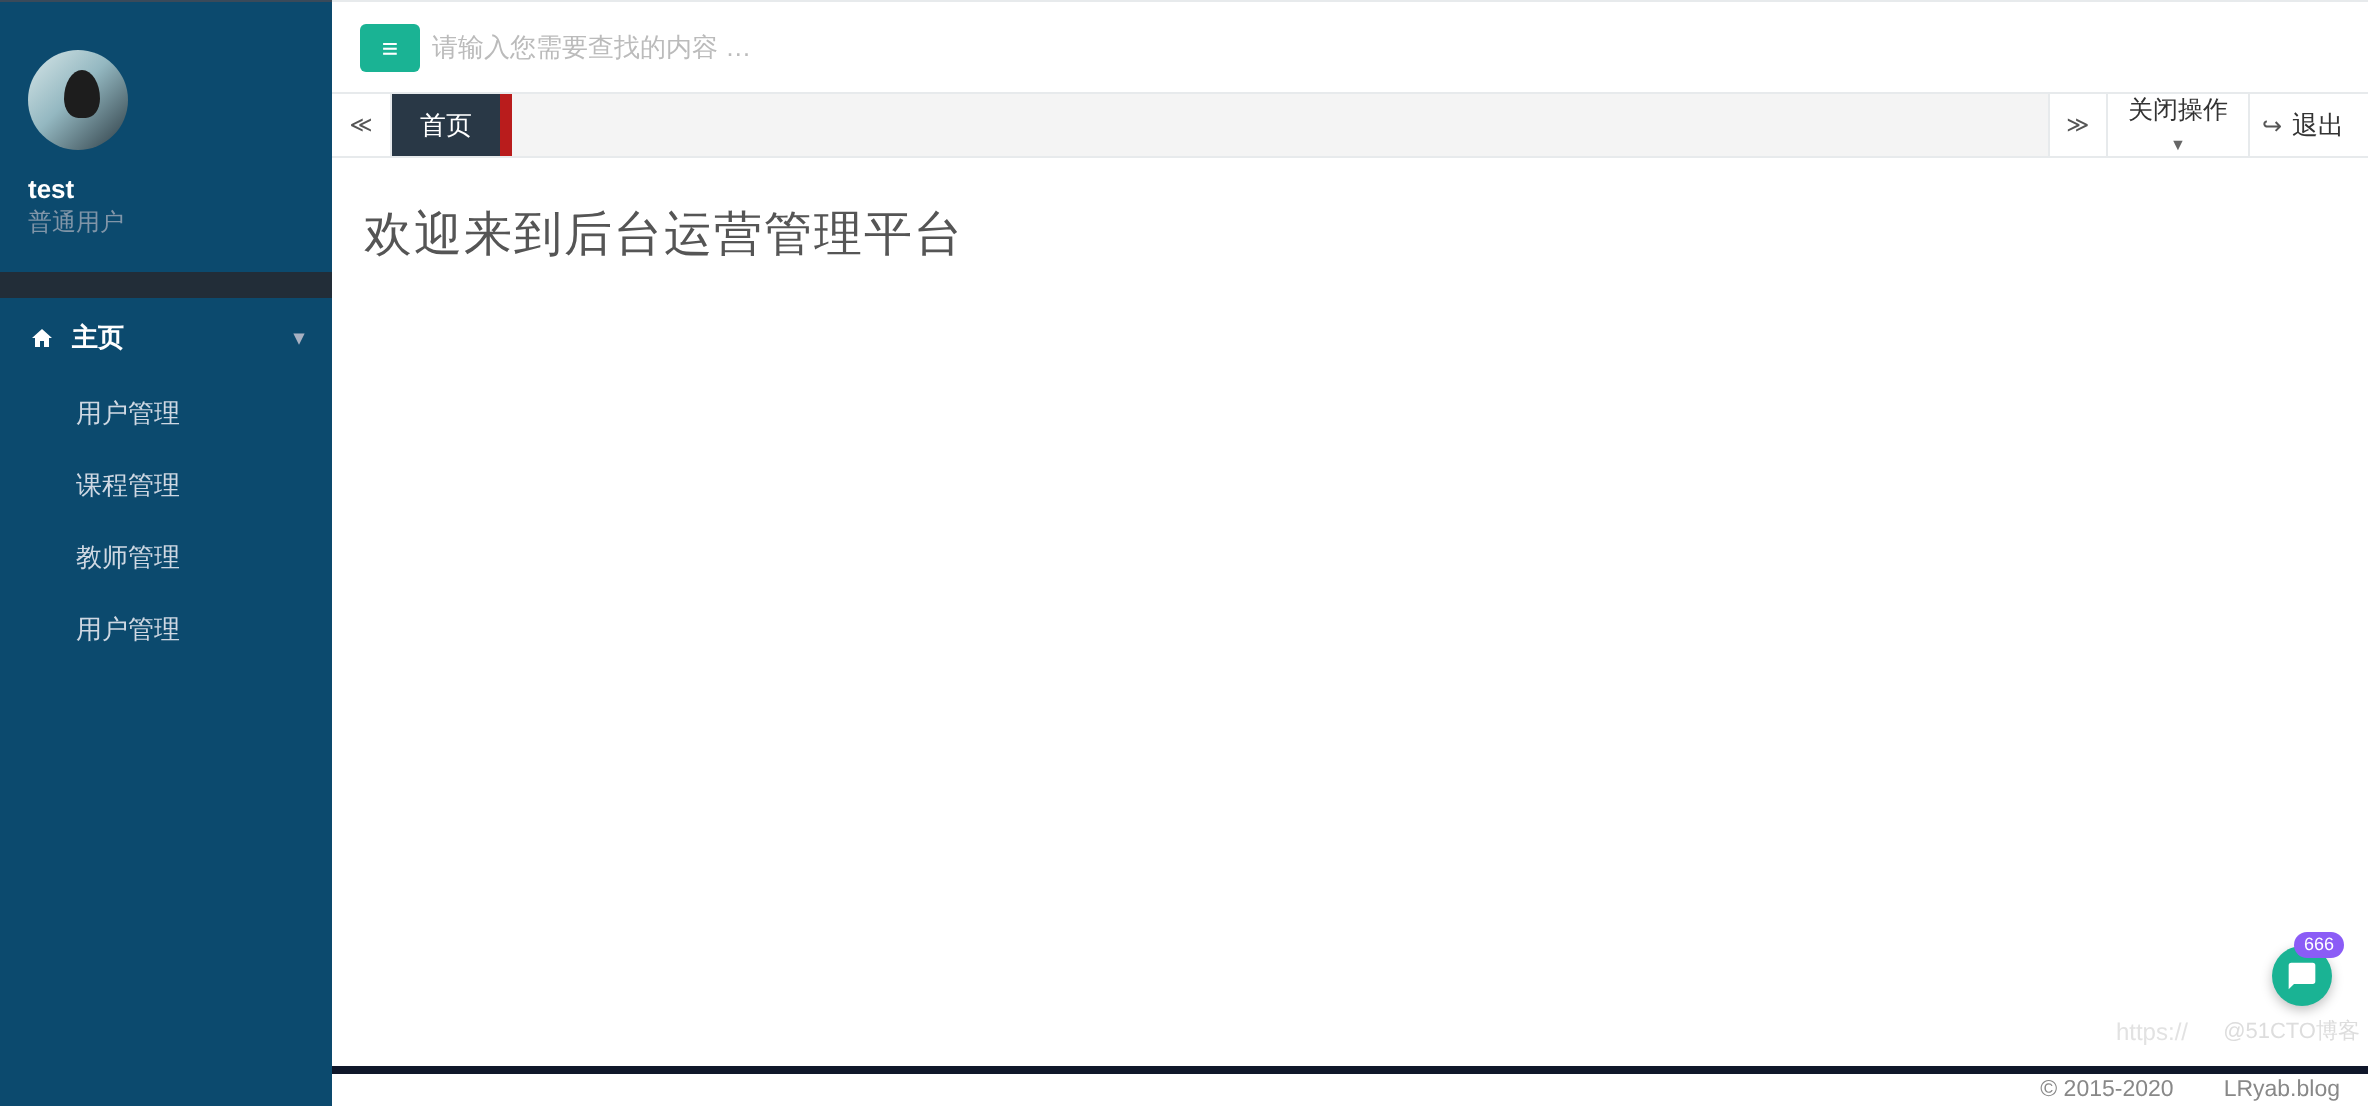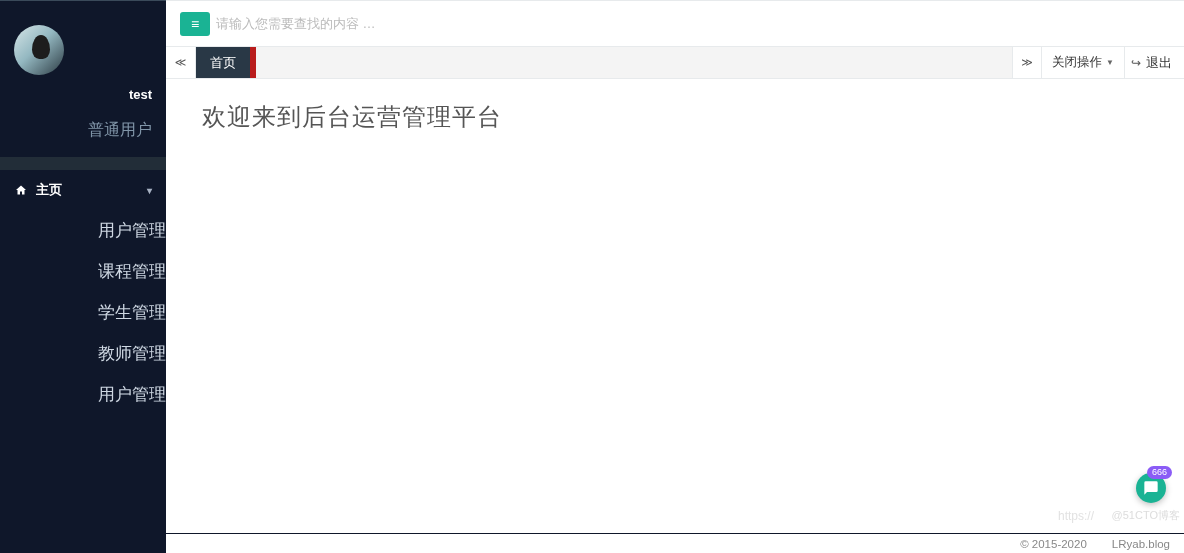--- a/index.html
+++ b/index.html
@@ -1,56 +1,56 @@
 <!DOCTYPE html>
 <html><head>
   <meta charset="utf-8">
   <style>
     * { margin: 0; padding: 0; box-sizing: border-box; }
     body { font-family: "Microsoft YaHei", "Helvetica Neue", Arial, sans-serif; font-size: 13px; color: #333; background: #fff; overflow: hidden; }
     .app { display: flex; width: 1184px; height: 553px; position: relative; }
 
     
-    .sidebar { width: 166px; background: #0f172a; color: #a7b1c2; display: flex; flex-direction: column; border-top: 1px solid #3a4a5a; text-align: right; }
+    .sidebar { width: 166px; background: #0c4a6e; color: #a7b1c2; display: flex; flex-direction: column; border-top: 1px solid #3a4a5a; }
     .profile { padding: 24px 14px 16px 14px; }
     .avatar { width: 50px; height: 50px; border-radius: 50%; background: linear-gradient(135deg,#d7e6e8 0%,#94b8c1 45%,#2b3a42 100%); position: relative; overflow:hidden; }
     .avatar::after{content:"";position:absolute;left:18px;top:10px;width:18px;height:24px;background:#1d1d1d;border-radius:50% 50% 40% 40%/60% 60% 40% 40%;}
     .username { color: #fff; font-weight: 600; font-size: 13px; margin-top: 12px; }
-    .userrole { color: #8095a8; font-size: 16px; margin-top: 18px; }
+    .userrole { color: #8095a8; font-size: 12px; margin-top: 1px; }
     .menu-gap { height: 13px; background: #222d38; }
     .menu-root { list-style: none; }
     .menu-item { display: flex; align-items: center; padding: 11px 14px; color: #fff; cursor: pointer; font-size: 13px; }
     .menu-item.top { font-weight: 600; }
     .menu-item .icon { width: 14px; margin-right: 8px; display:inline-flex; align-items:center; justify-content:center;}
     .menu-item .chev { margin-left: auto; color: #a7b1c2; font-size:10px;}
     .submenu { list-style: none; }
-    .submenu li { padding: 9px 0 9px 38px; color: #cfd8e3; font-size: 17px; cursor: pointer; }
+    .submenu li { padding: 9px 0 9px 38px; color: #cfd8e3; font-size: 13px; cursor: pointer; }
 
     
     .main { flex: 1; display: flex; flex-direction: column; border-top: 1px solid #e7eaec; }
     .topbar { display: flex; align-items: center; height: 46px; padding: 0 14px; border-bottom: 1px solid #e7eaec; background:#fff;}
     .hambtn { width: 30px; height: 24px; background: #1ab394; border-radius: 3px; display:flex; align-items:center; justify-content:center; cursor:pointer; }
     .hambtn span{color:#fff; font-size:14px; line-height:1;}
     .search { border: none; outline: none; margin-left: 6px; font-size: 13px; color:#666; width: 260px; }
     .search::placeholder { color: #bbb; }
 
     
     .tabsrow { display: flex; align-items: stretch; height: 32px; border-bottom: 1px solid #e7eaec; background:#f4f4f4; position:relative;}
     .tab-nav-btn { width: 30px; display:flex; align-items:center; justify-content:center; color:#555; border-right:1px solid #e7eaec; background:#fff; cursor:pointer; font-size:11px;}
     .tab-nav-btn.right{margin-left:auto; border-left:1px solid #e7eaec; border-right:1px solid #e7eaec;}
     .tab { display:flex; align-items:center; padding:0 14px; background:#293846; color:#fff; font-size:13px; border-right:6px solid #b91c1c;}
-    .close-op { display:flex; align-items:center; padding:0 10px; font-size:12.5px; color:#333; background:#fff; border-right:1px solid #e7eaec; cursor:pointer; gap:4px;}
+    .close-op { display:flex; align-items:center; padding:0 10px; font-size:12.5px; color:#333; background:#fff; border-right:1px solid #e7eaec; cursor:pointer; gap:4px;flex-direction:column;}
     .close-op .caret{font-size:8px; color:#666;}
     .logout { display:flex; align-items:center; padding:0 12px 0 6px; font-size:13px; color:#333; background:#fff; cursor:pointer; gap:5px;}
     .logout .ic{color:#555; font-size:12px;}
 
-    .content { flex:1; padding: 22px 36px; background:#fff; position:relative; overflow:auto;}
+    .content { flex:1; padding: 22px 16px; background:#fff; position:relative; overflow:auto;}
     .content h2 { font-size: 24px; font-weight: 400; color: #555; letter-spacing: 1px; }
 
-    .footer { height: 20px; display:flex; align-items:center; justify-content:flex-end; padding:0 14px; border-top:1px solid #0f172a; font-size:11.5px; color:#888; background:#fff;}
+    .footer { height: 20px; display:flex; align-items:center; justify-content:flex-end; padding:0 14px; border-top:4px solid #0f172a; font-size:11.5px; color:#888; background:#fff;}
     .footer a { color:#888; text-decoration:none;padding-left:25px; }
 
     
     .fab { position:absolute; right:18px; bottom:30px; width:30px; height:30px; border-radius:50%; background:#1ab394; display:flex; align-items:center; justify-content:center; box-shadow:0 2px 6px rgba(0,0,0,.25); cursor:pointer;}
     .fab svg{width:16px;height:16px;fill:#fff;}
     .fab .badge { position:absolute; top:-7px; right:-6px; background:#8b5cf6; color:#fff; font-size:9px; border-radius:8px; padding:1px 5px; line-height:1.2;}
     .watermark{position:absolute; right:90px; bottom:10px; color:#e2e2e2; font-size:12px;}
     .wm-right{position:absolute; right:4px; bottom:10px; color:#ddd; font-size:11px;}
   </style>
 </head>
@@ -71,21 +71,20 @@
           <svg width="12" height="12" viewBox="0 0 24 24" fill="#fff">
               <path d="M12 3l10 9h-3v9h-5v-6H10v6H5v-9H2z"></path>
             </svg>
         </span>
         <span>主页</span>
         <span class="chev">▾</span>
       </li>
       <ul class="submenu">
         <li><span>用户管理</span></li>
         <li><span>课程管理</span></li>
-        <li><span>学生管理</span></li>
         <li><span>教师管理</span></li>
         <li><span>用户管理</span></li>
       </ul>
     </ul>
   </aside>
 
   <main class="main">
     <div class="topbar">
       <div class="hambtn">
           <span>≡</span>

